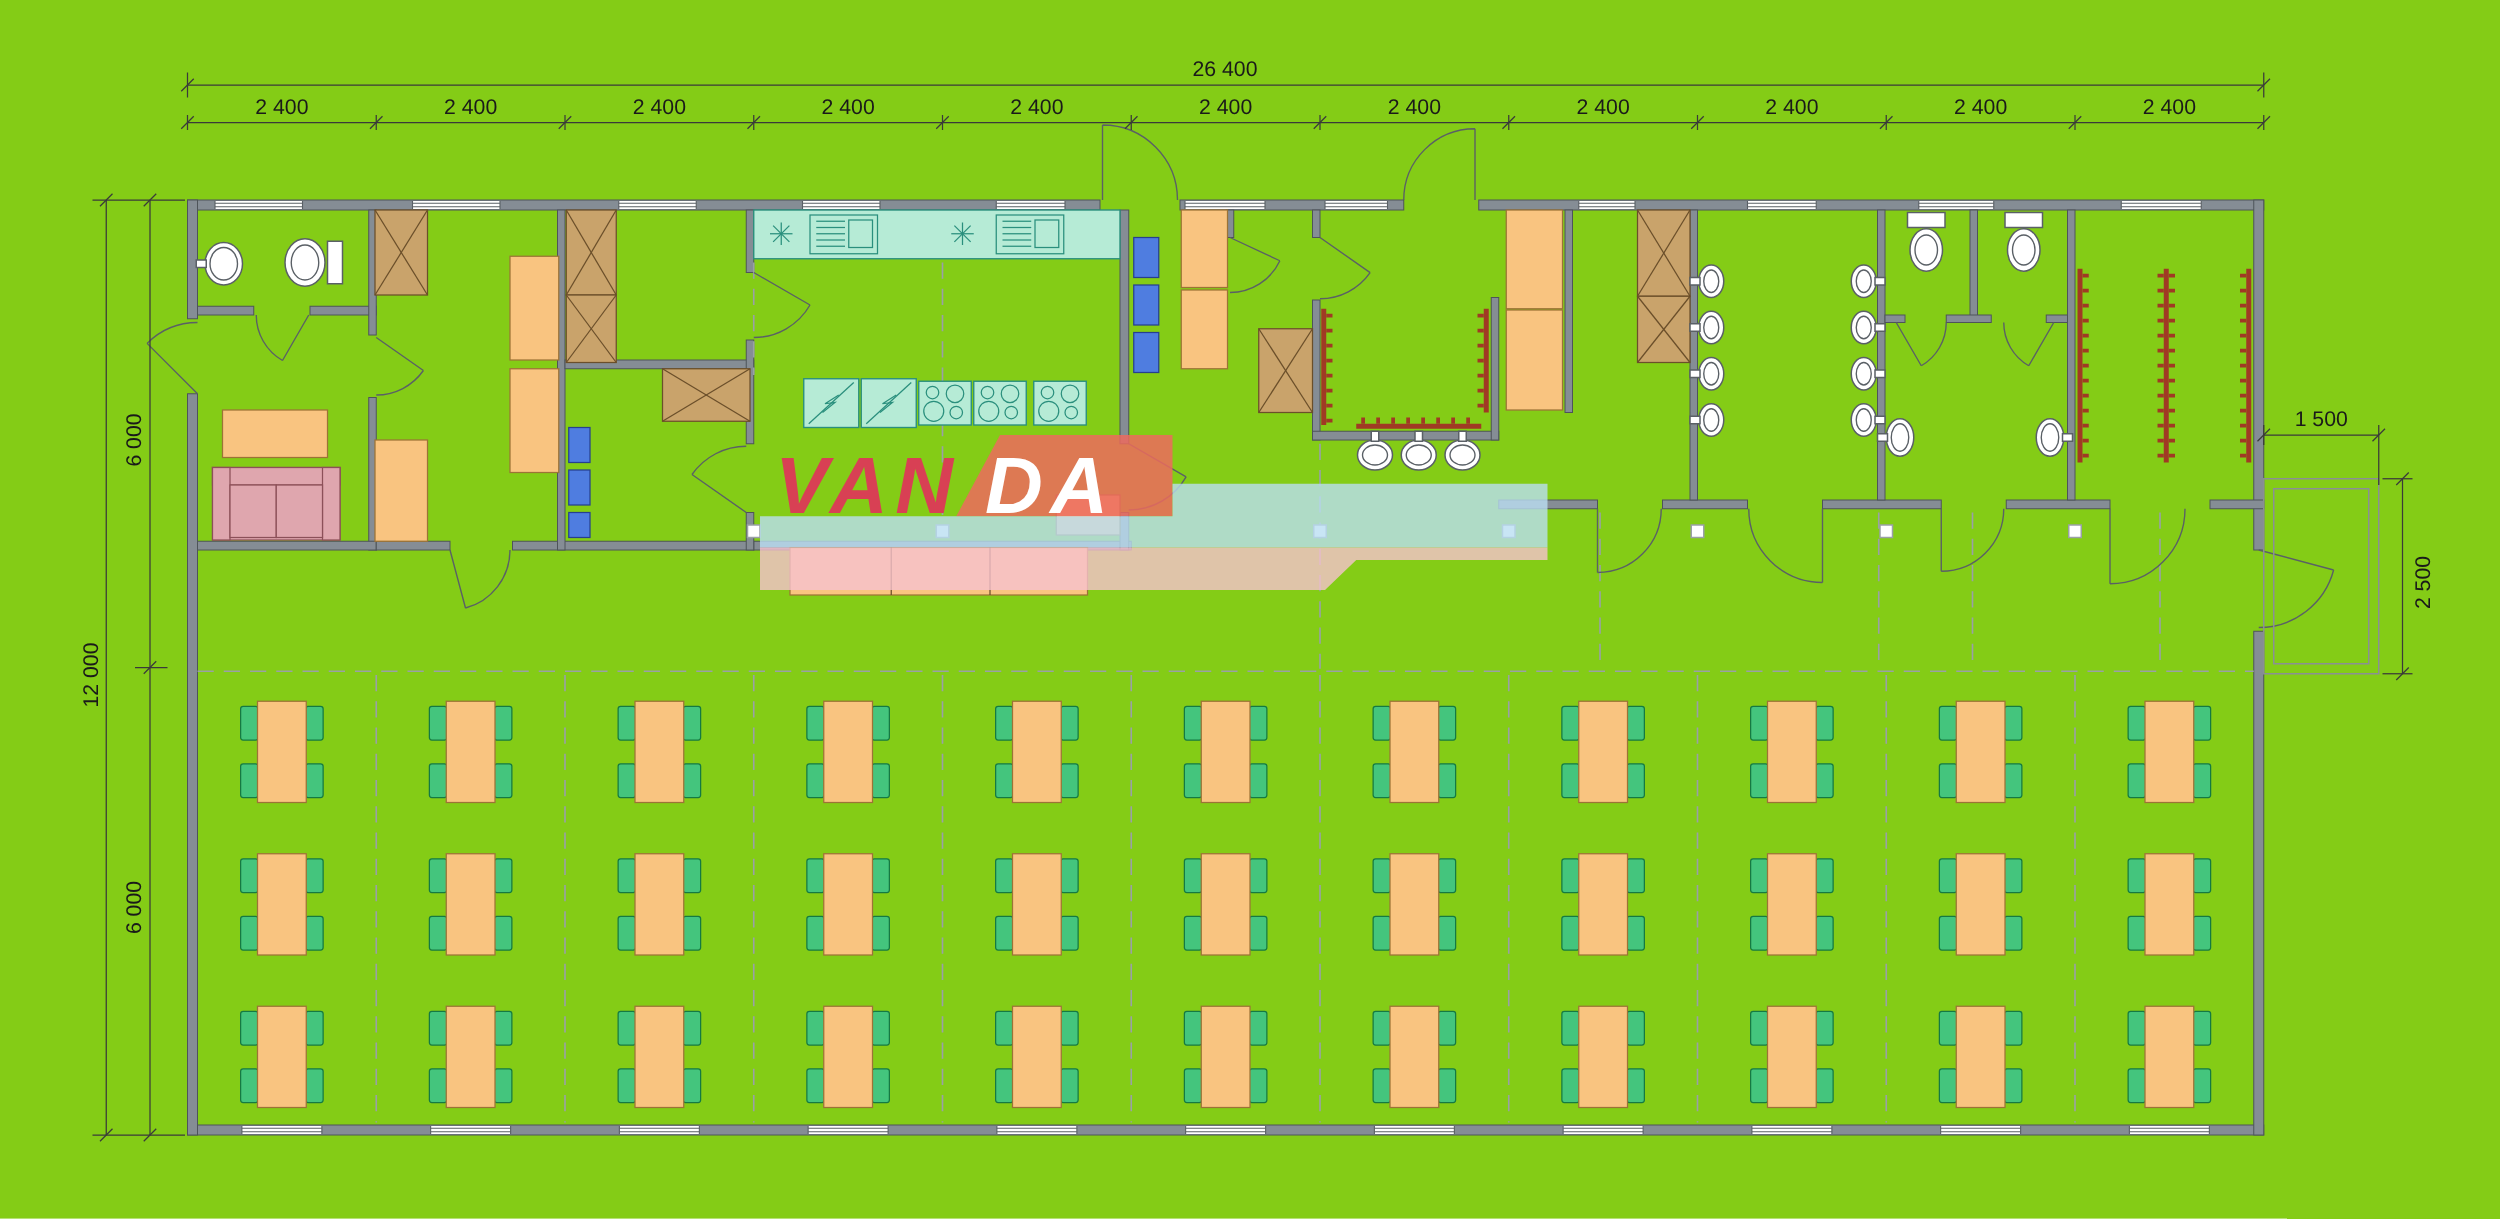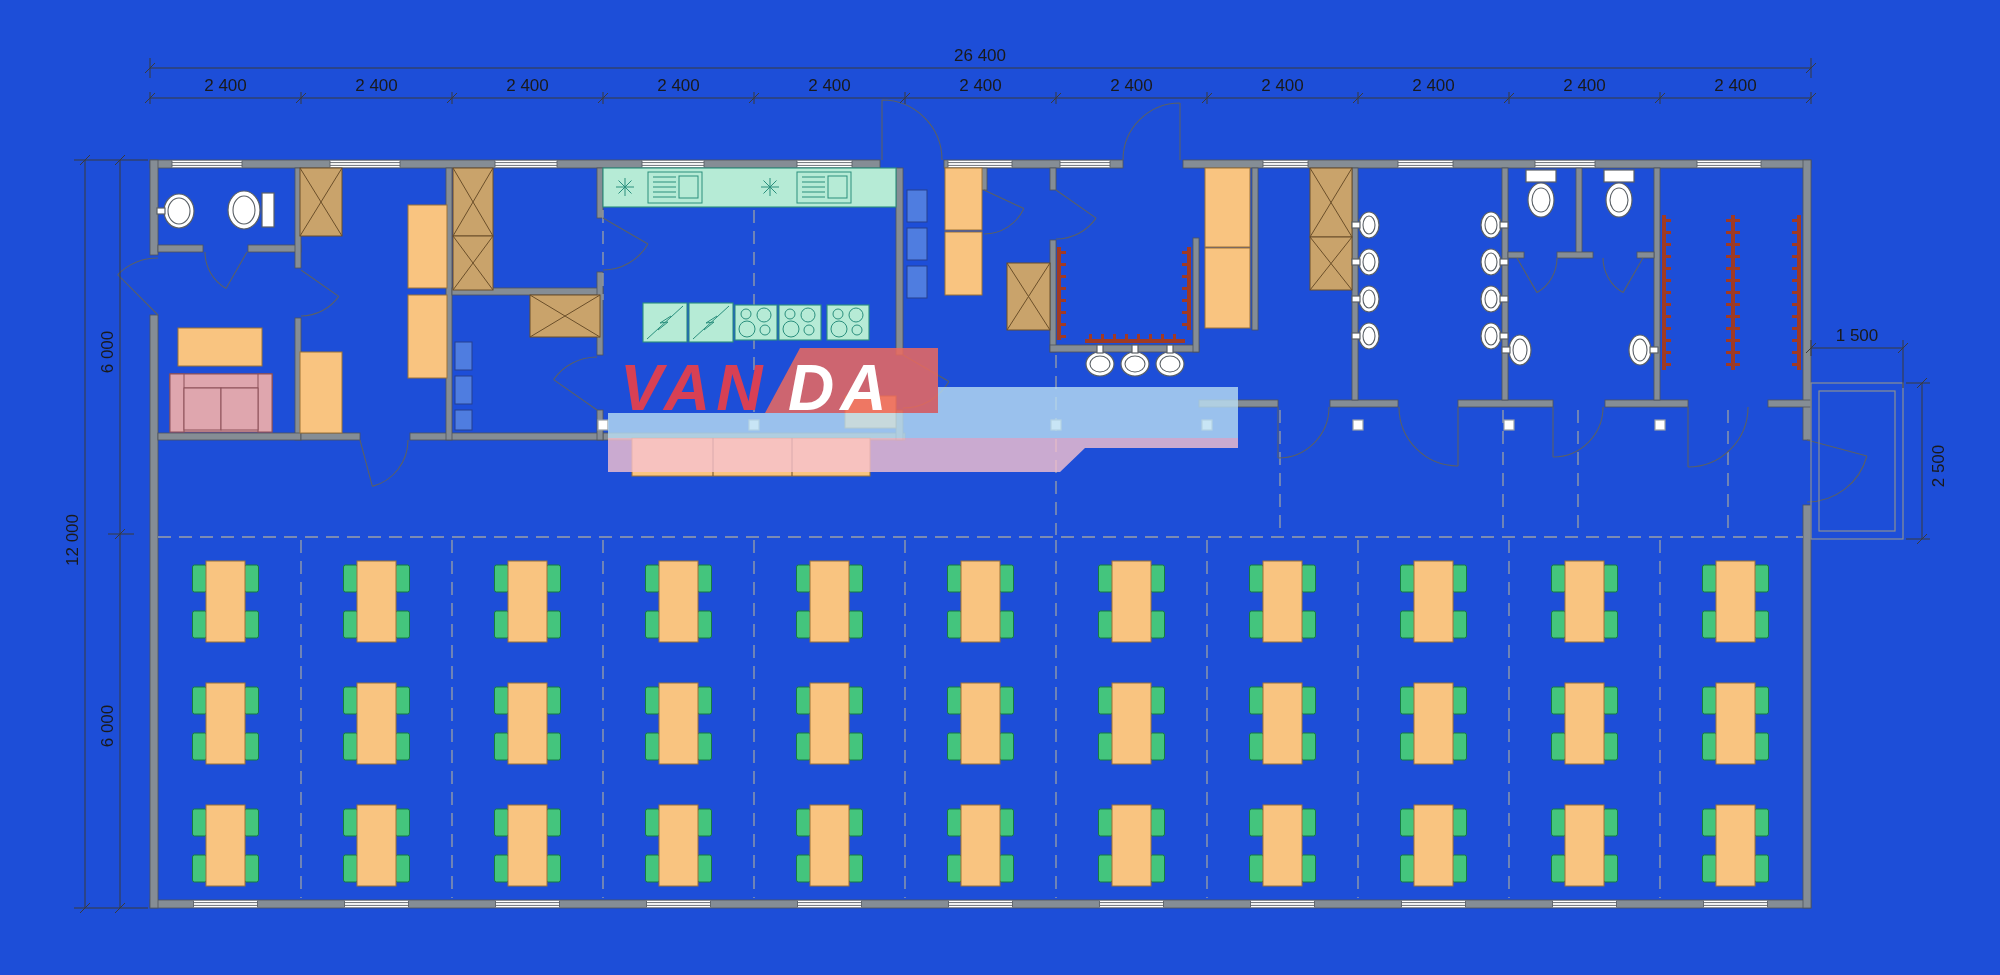--- a/index.html
+++ b/index.html
@@ -1,16 +1,16 @@
 <!DOCTYPE html>
 <html style="--wall: #858d95; --wall-edge: #4e545a; --furniture-orange: #f9c480; --furniture-orange-edge: #9c7336; --wardrobe-tan: #c9a36b; --wardrobe-edge: #6b4f2a; --kitchen-mint: #b6ebd6; --kitchen-edge: #2a8f7d; --chair-green: #44c57d; --chair-edge: #157a42; --stool-blue: #4f7de0; --stool-edge: #27408f; --sofa-pink: #dfa6ae; --sofa-edge: #8c5059; --hooks-red: #a03a24; --fixture-line: #5a6066; --dashed-line: #9aa0a6; --dim-line: #3a3a3a; --porch-line: #8a8f94; --text: #1a1a1a; --wm-red: #d84054; --wm-white: #ffffff; --wm-blue: #badff2; --wm-pink: #f6c2ce; --wm-salmon: #ec6a5e;"><head>
 <meta charset="utf-8">
 <style>
   html,body{margin:0;padding:0;background:#fff;}
-  #stage{width:2000px;height:975px;position:relative;background:#1d4ed8;overflow:hidden;}
+  #stage{width:2000px;height:975px;position:relative;background:#84cc16;overflow:hidden;}
   svg{display:block;}
   text{font-family:"Liberation Sans", sans-serif;}
   .dimtext{font-size:17px;fill:var(--text);text-anchor:middle;}
   .dim{stroke:var(--dim-line);stroke-width:1;fill:none;}
   .wall{fill:var(--wall);stroke:var(--wall-edge);stroke-width:.8;}
   .winline{stroke:var(--fixture-line);stroke-width:.9;}
   .door{stroke:var(--fixture-line);stroke-width:1.1;fill:none;}
   .dash{stroke:var(--dashed-line);stroke-width:1.3;stroke-dasharray:13 8;fill:none;}
   .marker{fill:#fff;stroke:var(--dashed-line);stroke-width:1.2;}
   .mint{fill:var(--kitchen-mint);stroke:var(--kitchen-edge);stroke-width:1.1;}

